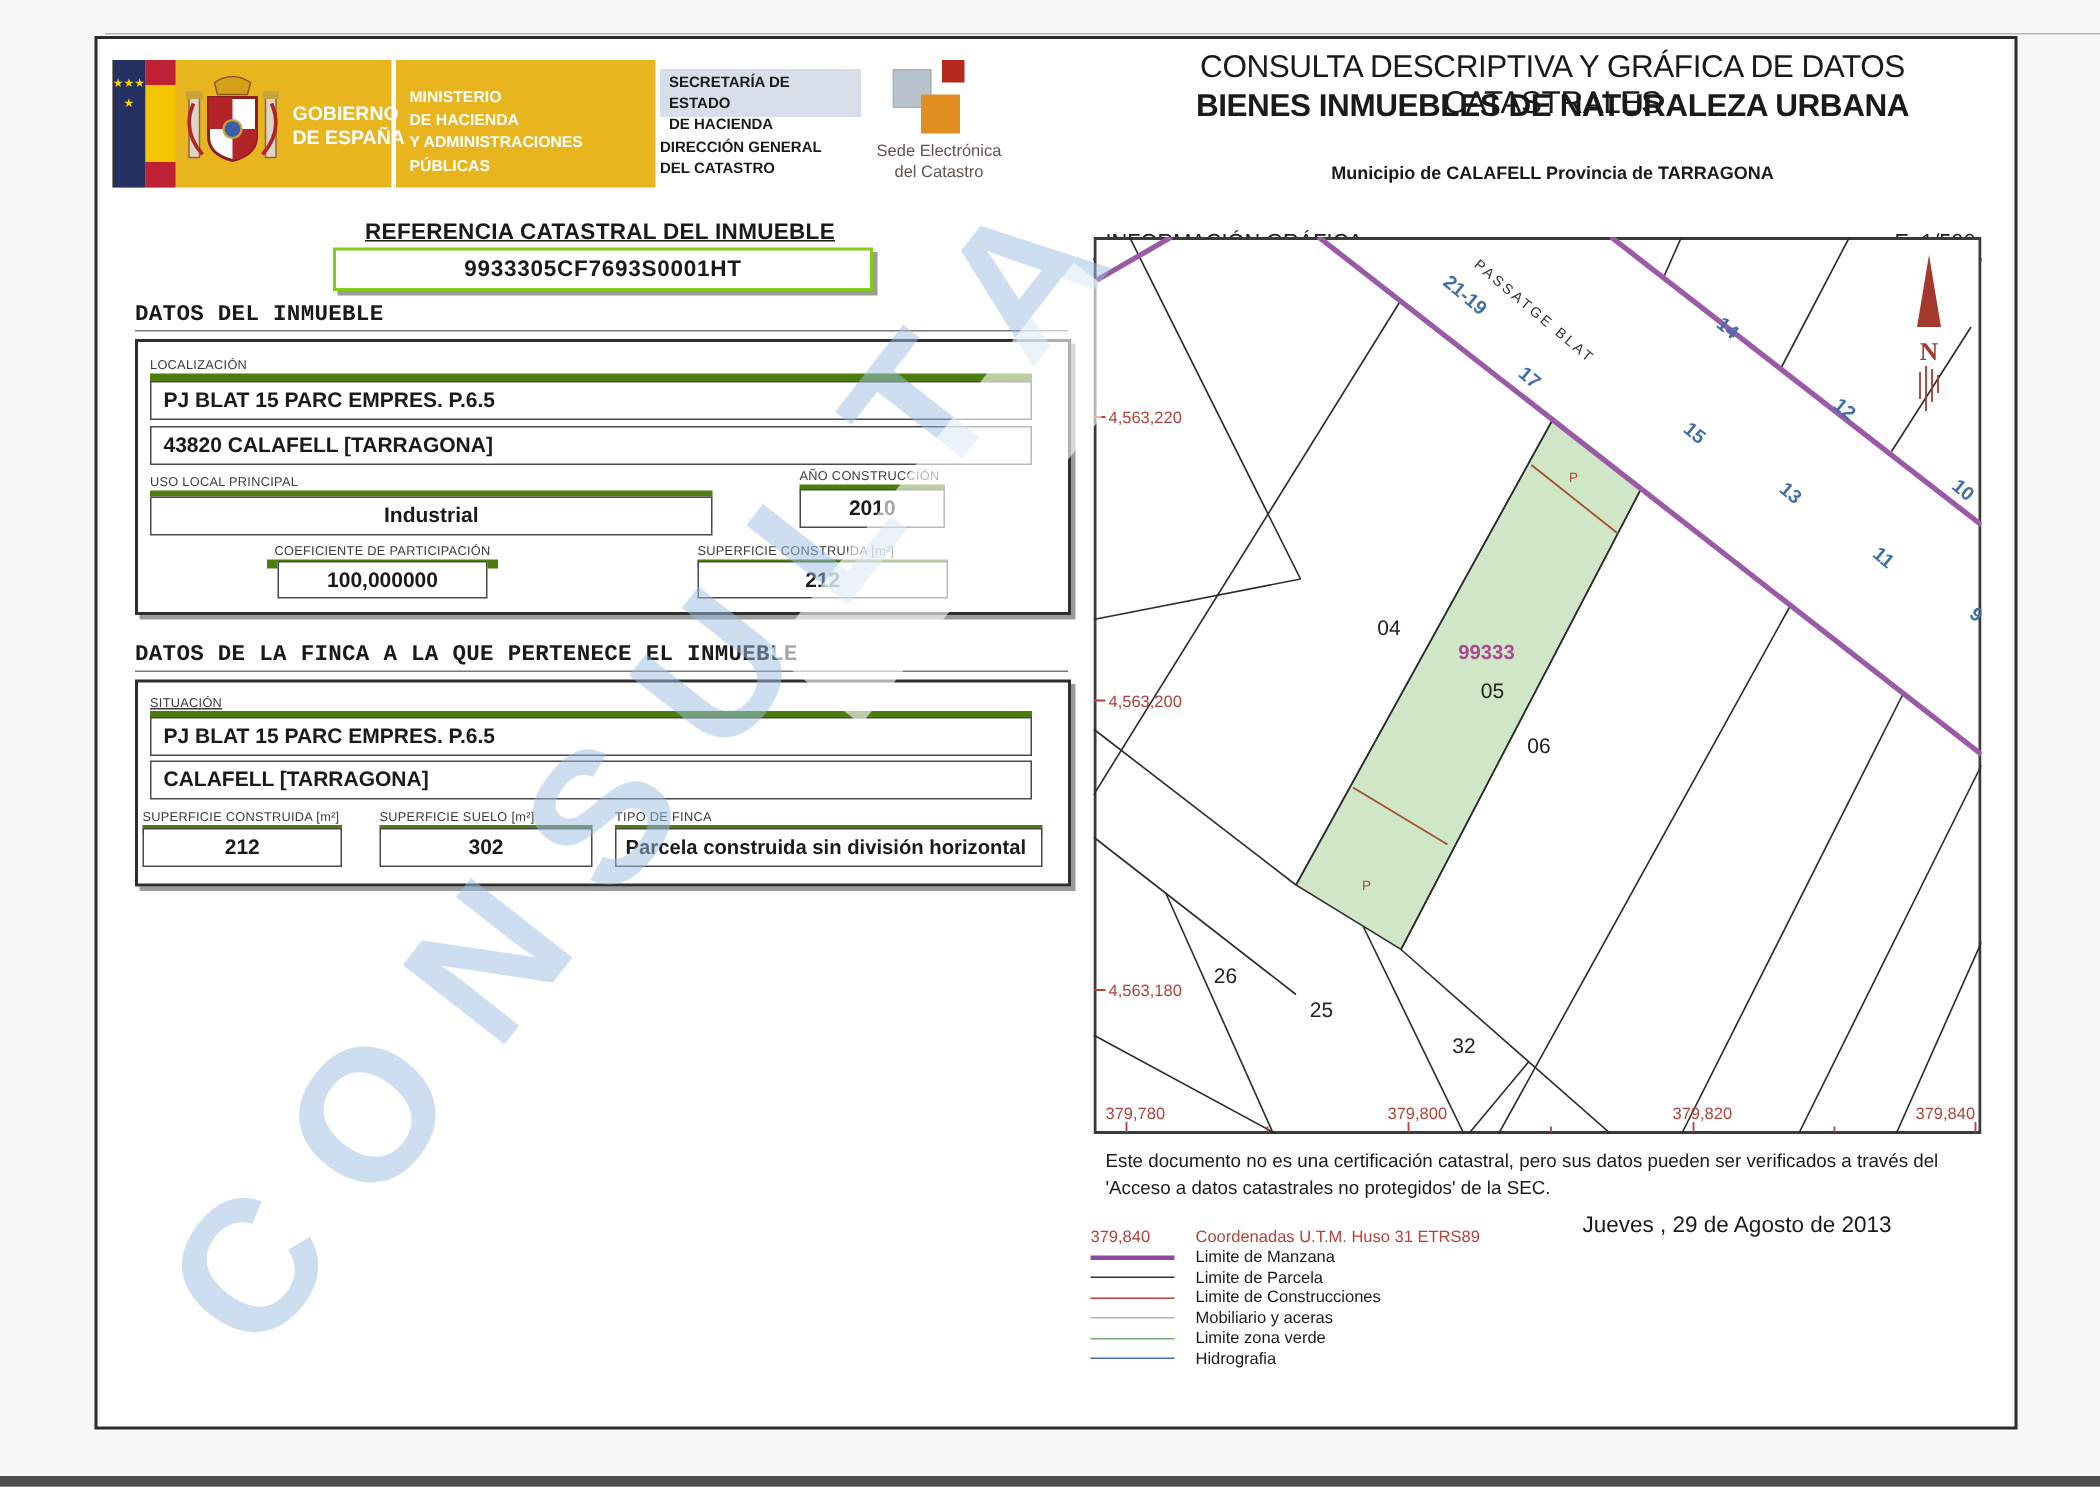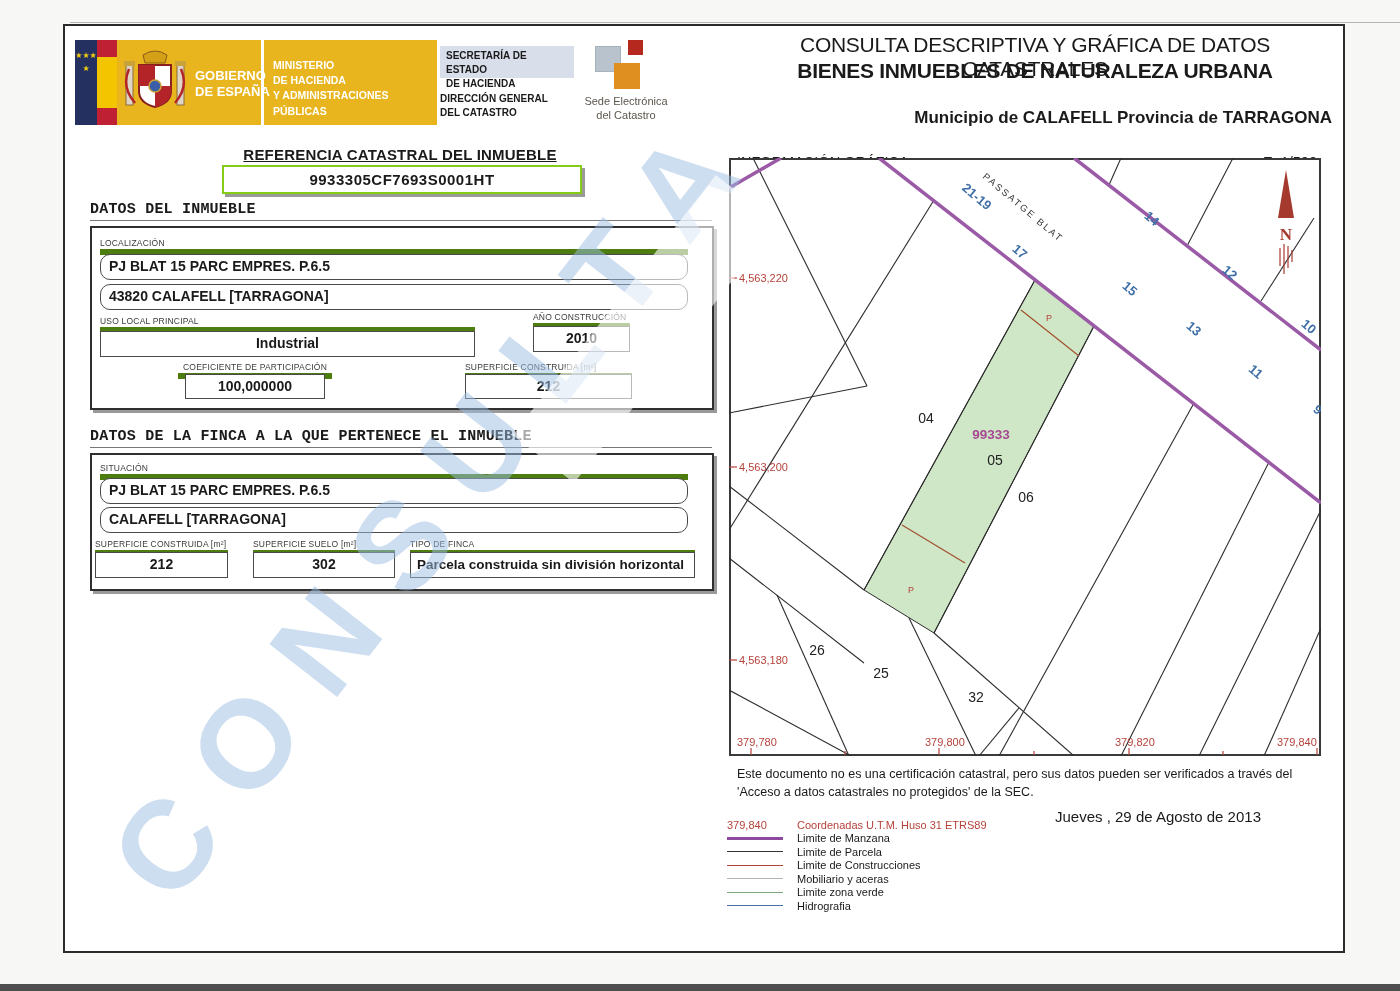--- a/index.html
+++ b/index.html
@@ -31,27 +31,27 @@
 
   
   .refTitle{left:150px;top:146px;width:500px;text-align:center;font-weight:bold;font-size:15px;text-decoration:underline;letter-spacing:.2px;}
   .refBox{left:222px;top:165px;width:356px;height:25px;border:2px solid #84cc16;box-shadow:3px 3px 0 #9a9a9a;text-align:center;font-weight:bold;font-size:15px;line-height:25px;letter-spacing:.5px;background:#fff;}
 
   .sechead{font-weight:bold;font-size:15px;letter-spacing:.2px;font-family:Liberation Mono, monospace;}
   .secunder{height:1px;background:#777;}
   .secbox{border:2px solid #2f2f2f;box-shadow:3px 3px 0 #9a9a9a;background:#fff;}
   .lblwrap{border-bottom:6px solid #4d7c0f;font-size:8.5px;color:#3a3a3a;letter-spacing:.2px;padding-bottom:1px;}
   .vbox{border:1.5px solid #4a4a4a;font-weight:bold;font-size:14px;line-height:23px;background:#fff;box-sizing:border-box;}
-  .pl8{padding-left:8px;border-radius:10px;}
+  .pl8{padding-left:8px;}
   .ctr{text-align:center;}
 
   
   .bigtitle{left:738px;top:33px;width:594px;text-align:center;font-weight:normal;font-size:21px;letter-spacing:-.3px;}
   .bigtitle2{left:738px;top:59px;width:594px;text-align:center;font-weight:bold;font-size:21px;letter-spacing:-.3px;}
-  .municipio{left:738px;top:108px;width:594px;text-align:right;font-weight:bold;font-size:17px;}
+  .municipio{left:738px;top:108px;width:594px;text-align:center;font-weight:bold;font-size:12px;}
   .inforow{left:729px;top:136px;width:592px;height:20px;border-bottom:2px solid #000000;font-size:14.5px;margin-top:16px;}
   .inforow .l{position:absolute;left:8px;bottom:2px;}
   .inforow .r{position:absolute;right:4px;bottom:2px;}
   .mapwrap{left:729px;top:158px;width:592px;height:598px;}
 
   .disclaimer{left:737px;top:766px;width:584px;font-weight:normal;font-size:12.5px;line-height:1.4;}
   .legend{left:727px;top:818px;font-size:11px;}
   .legrow{display:flex;align-items:center;height:13.5px;}
   .legsample{width:56px;margin-right:14px;display:flex;align-items:center;}
   .legsample .ln{width:56px;height:0;border-top-style:solid;}
@@ -126,21 +126,21 @@
 <div class="abs lblwrap" style="left:533px;top:312px;width:97px;">AÑO CONSTRUCCIÓN</div>
 <div class="abs vbox ctr" style="left:533px;top:326px;width:97px;height:26px;">2010</div>
 <div class="abs lblwrap ctr" style="left:178px;top:362px;width:154px;">COEFICIENTE DE PARTICIPACIÓN</div>
 <div class="abs vbox ctr" style="left:185px;top:374px;width:140px;height:25px;">100,000000</div>
 <div class="abs lblwrap" style="left:465px;top:362px;width:167px;">SUPERFICIE CONSTRUIDA [m²]</div>
 <div class="abs vbox ctr" style="left:465px;top:374px;width:167px;height:25px;">212</div>
 
 <div class="abs sechead" style="left:90px;top:428px;">DATOS DE LA FINCA A LA QUE PERTENECE EL INMUEBLE</div>
 <div class="abs secunder" style="left:90px;top:447px;width:622px;"></div>
 <div class="abs secbox" style="left:90px;top:453px;width:620px;height:134px;"></div>
-<div class="abs lblwrap" style="left:100px;top:463px;width:588px;">SITUACIÓN</div>
+<div class="abs lblwrap" style="left:100px;top:463px;width:588px;text-decoration:underline;">SITUACIÓN</div>
 <div class="abs vbox pl8" style="left:100px;top:478px;width:588px;height:26px;">PJ BLAT 15 PARC EMPRES. P.6.5</div>
 <div class="abs vbox pl8" style="left:100px;top:507px;width:588px;height:26px;">CALAFELL [TARRAGONA]</div>
 <div class="abs lblwrap" style="left:95px;top:539px;width:133px;">SUPERFICIE CONSTRUIDA [m²]</div>
 <div class="abs vbox ctr" style="left:95px;top:552px;width:133px;height:26px;">212</div>
 <div class="abs lblwrap" style="left:253px;top:539px;width:142px;">SUPERFICIE SUELO [m²]</div>
 <div class="abs vbox ctr" style="left:253px;top:552px;width:142px;height:26px;">302</div>
 <div class="abs lblwrap" style="left:410px;top:539px;width:285px;">TIPO DE FINCA</div>
 <div class="abs vbox" style="left:410px;top:552px;width:285px;height:26px;font-size:13.5px;padding-left:6px;">Parcela construida sin división horizontal</div>
 
 <div class="abs bigtitle">CONSULTA DESCRIPTIVA Y GRÁFICA DE DATOS CATASTRALES</div>

